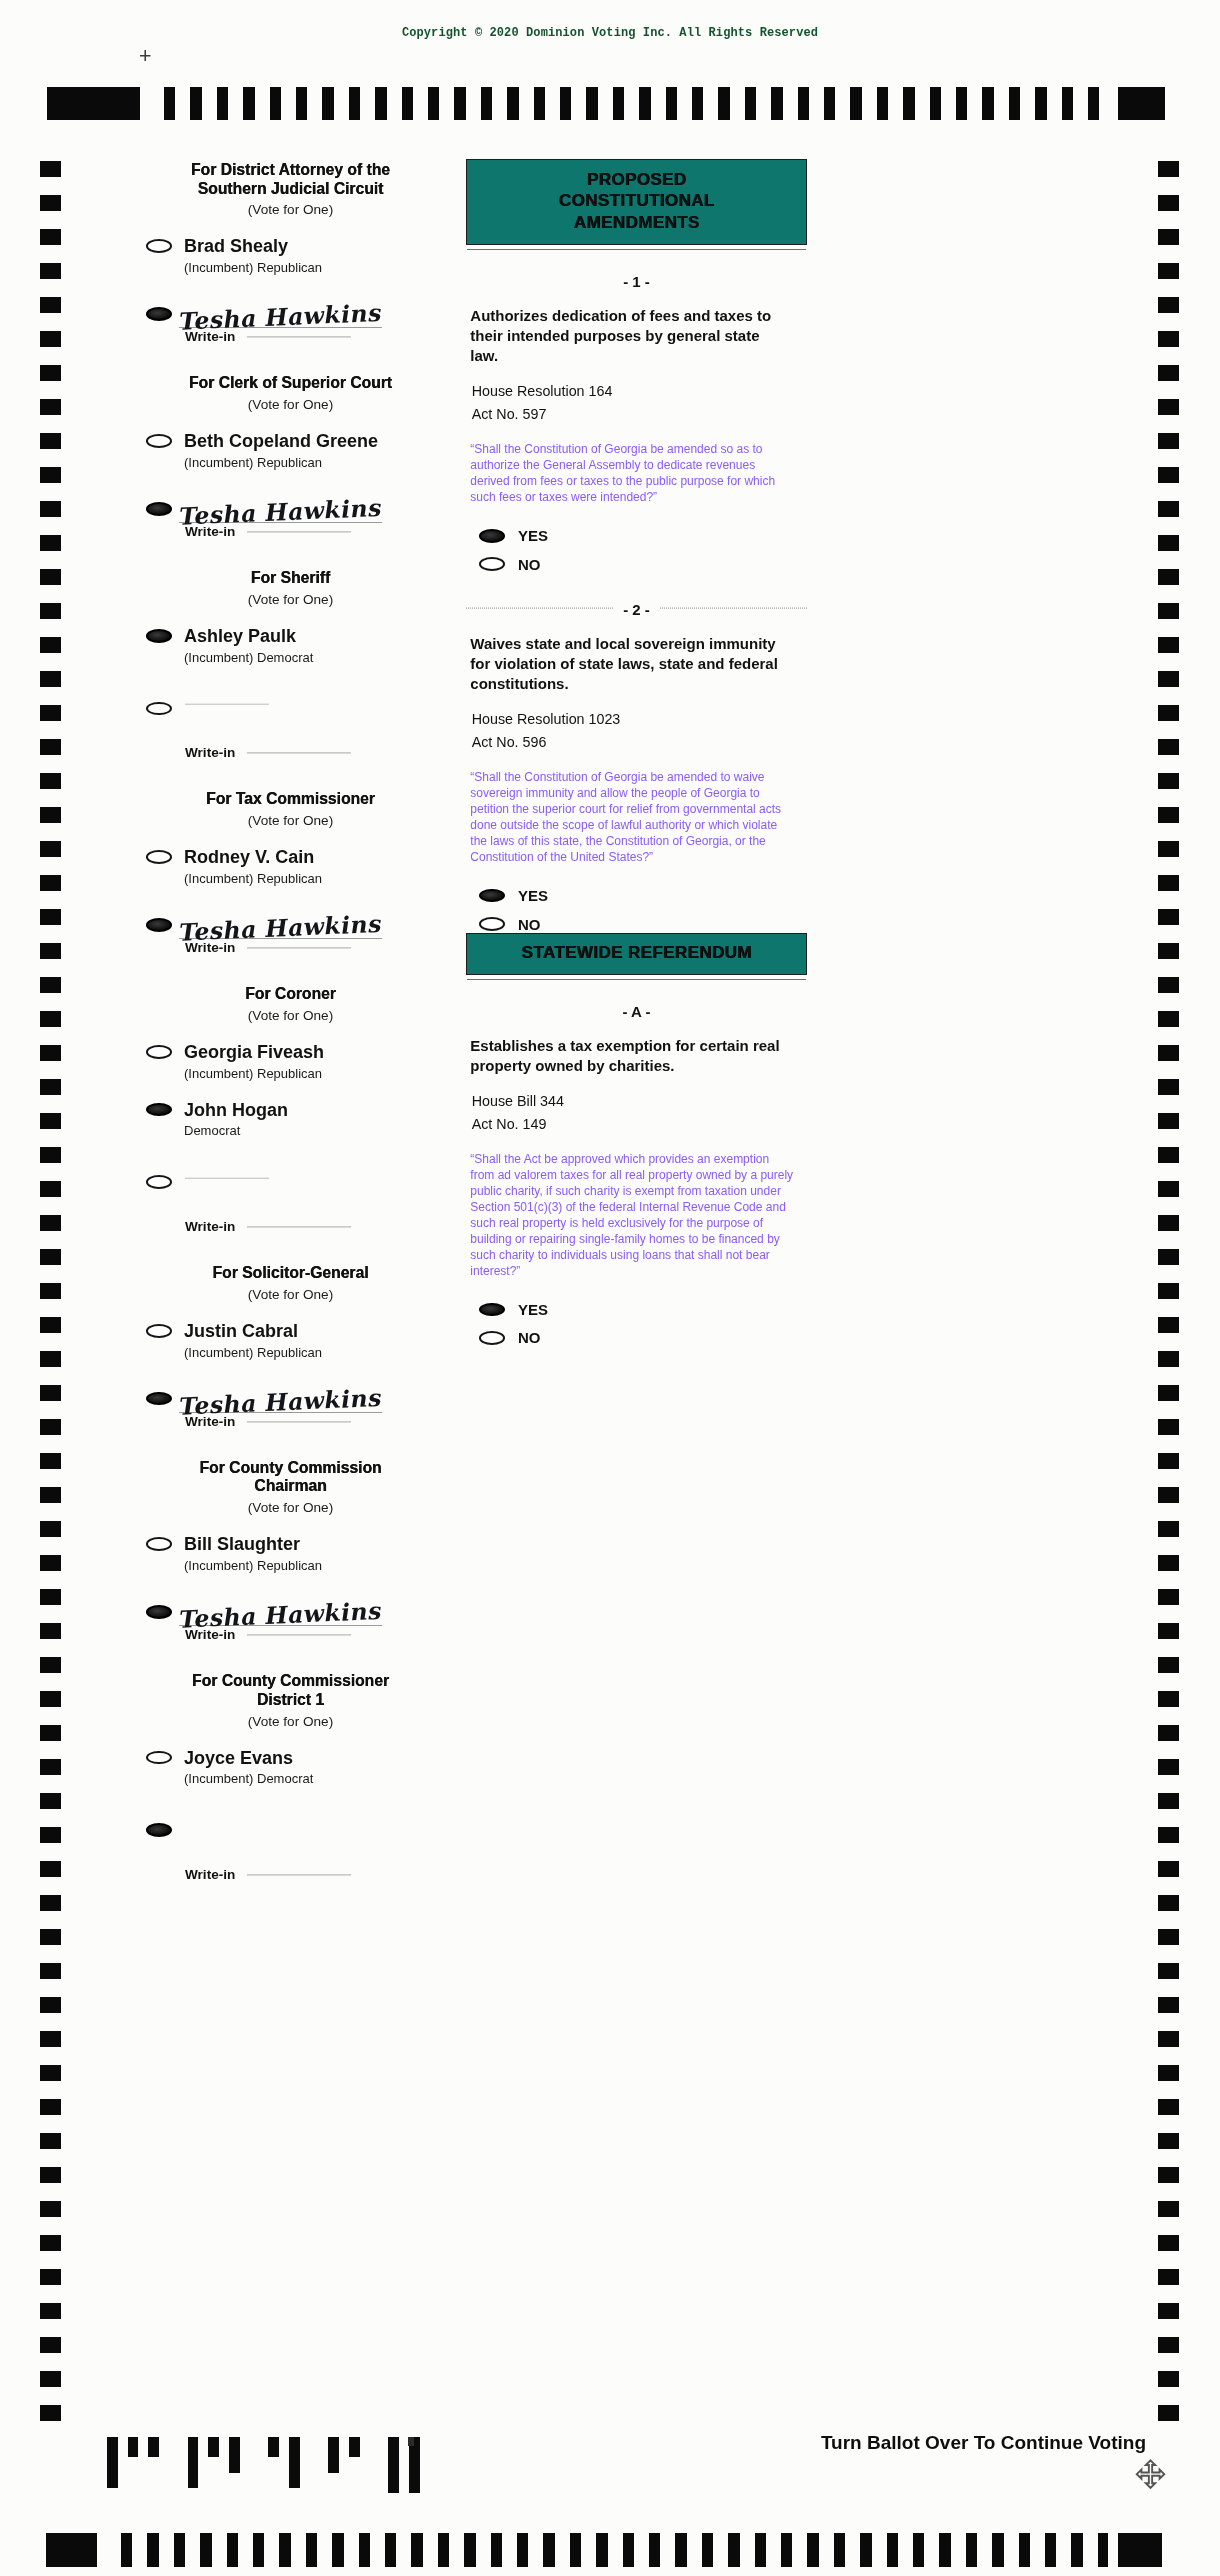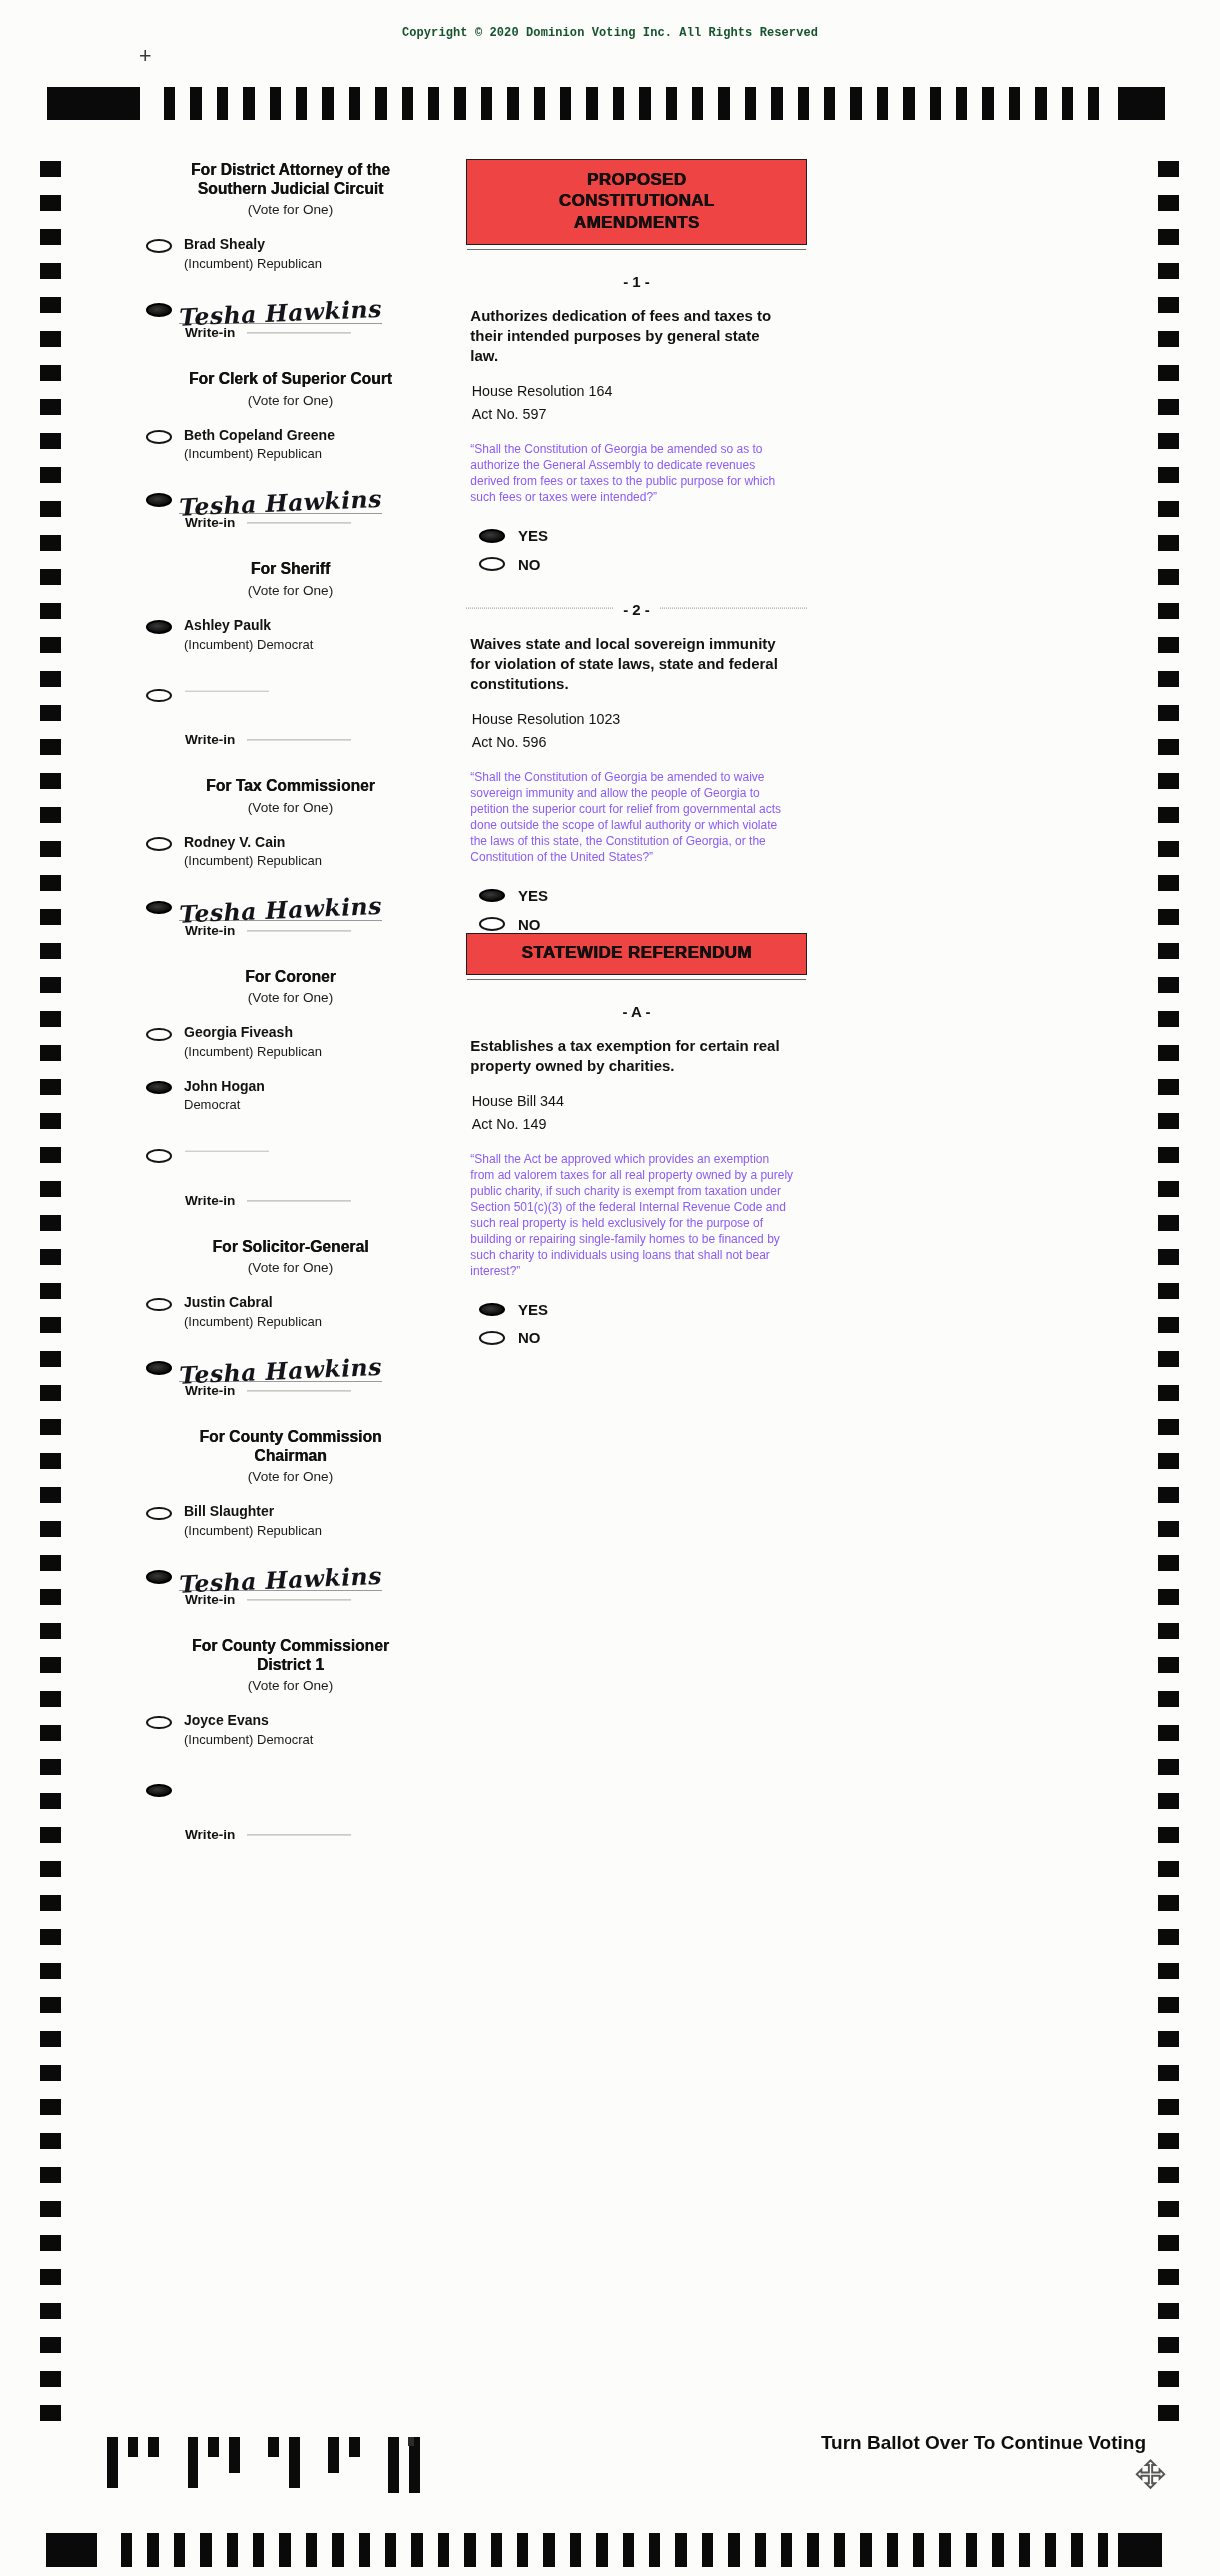--- a/index.html
+++ b/index.html
@@ -39,41 +39,41 @@
 
   
   .col-left{position:absolute; left:129px; top:161px; width:323px;}
   .contest{margin-top:30px;}
   .contest:first-child{margin-top:0;}
   .contest-title{margin:0 auto; max-width:246px; text-align:center;
     font-size:15.7px; font-weight:bold; line-height:1.18; text-shadow:0.3px 0 0 currentColor;}
   .vote-for{margin-top:4.3px; text-align:center; font-size:13.6px; color:#1c1c1c;}
   .candidate{display:flex; align-items:flex-start; gap:12px; margin:20px 0 0 17px;}
   .candidate .oval{margin-top:2.1px;}
-  .cand-name{font-size:14px; font-weight:bold; line-height:1.1;}
+  .cand-name{font-size:18px; font-weight:bold; line-height:1.1;}
   .cand-party{font-size:13px; margin-top:2.9px; color:#1a1a1a;}
   .cand-party .qualifier{font-weight:normal;}
   .writein-script-row{display:flex; align-items:flex-end; gap:7.1px; margin:24px 0 0 17px;}
   .writein-script-row .oval{margin-bottom:7.1px;}
   .script-line{display:inline-block; min-width:184px; border-bottom:1.4px solid #9a9a9a; position:relative;}
   .handwriting{display:inline-block; font-family:"DejaVu Serif", serif; font-style:italic;
     font-weight:600; font-size:23.6px; color:#14141b; letter-spacing:0.4px;
     transform:rotate(-2.5deg) translateY(4.3px); white-space:nowrap;}
   .writein-label-row{display:flex; align-items:baseline; gap:11.4px; margin:1.4px 0 0 56px;}
   .writein-label{font-size:13.6px; font-weight:bold;}
   .label-rule{width:104px; border-bottom:1.4px solid #a8a8a8; transform:translateY(-3.6px);}
   .writein-ovalrow{display:flex; align-items:center; gap:13px; margin:37px 0 0 17px;}
   .short-rule{width:84px; border-bottom:1.4px solid #bdbdbd; transform:translateY(-4.3px);}
   .writein-label-row.spaced{margin-top:30px;}
 
   
   .col-right{position:absolute; left:466px; top:159px; width:341px;}
   .header-box{border:1.4px solid #1e1e1e; padding:8.6px 7.1px 10px; text-align:center;
     font-size:17px; font-weight:800; line-height:1.28; letter-spacing:0.4px;
-    text-shadow:0.7px 0 0 #000; position:relative; background:#ef4444;}
+    text-shadow:0.7px 0 0 #000; position:relative; background:#0f766e;}
   .header-box::after{content:""; position:absolute; left:0; right:0; bottom:-6.4px; border-bottom:1.4px solid #6f6f6f;}
   .header-box .inner{display:block; max-width:236px; margin:0 auto;}
   .measure{margin-top:27px;}
   .num-row{display:flex; align-items:center; gap:10px; margin-top:28.6px;}
   .measure-num{flex:0 0 auto; margin:0 auto; font-size:15px; font-weight:bold;}
   .num-row.dashed .side-dash{flex:1; border-top:1.4px dotted #8f8f8f; transform:translateY(-1.4px);}
   .num-row .side-dash{flex:1;}
   .measure-summary{margin:15.7px 0 0 4.3px; max-width:314px; font-size:15px; font-weight:bold; line-height:1.34;}
   .measure-ref{margin:4.3px 0 0 5.7px; font-size:14.3px; line-height:1.3;}
   .measure-ref.first{margin-top:15.7px;}

